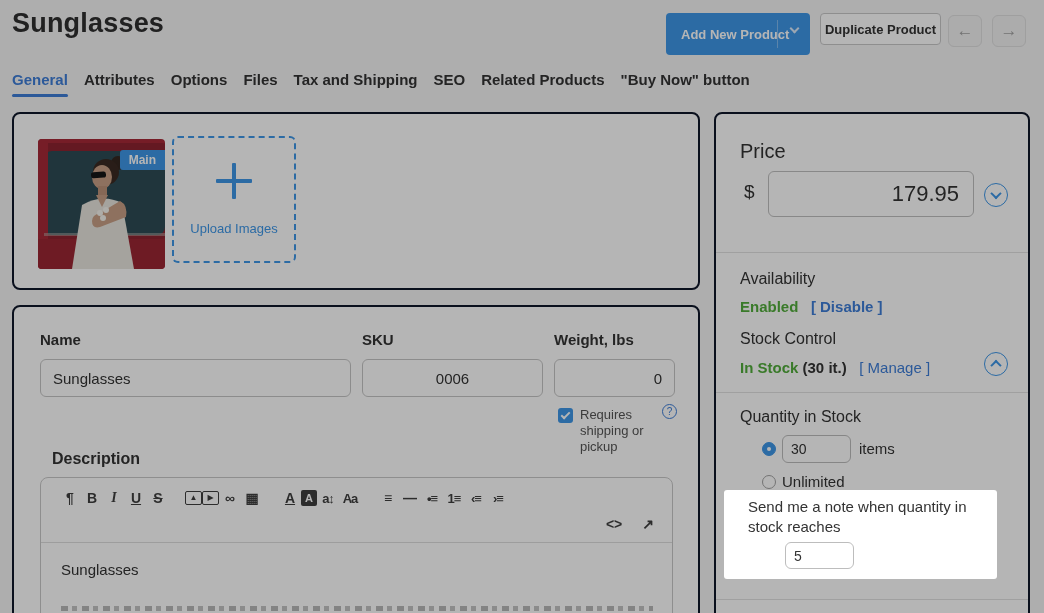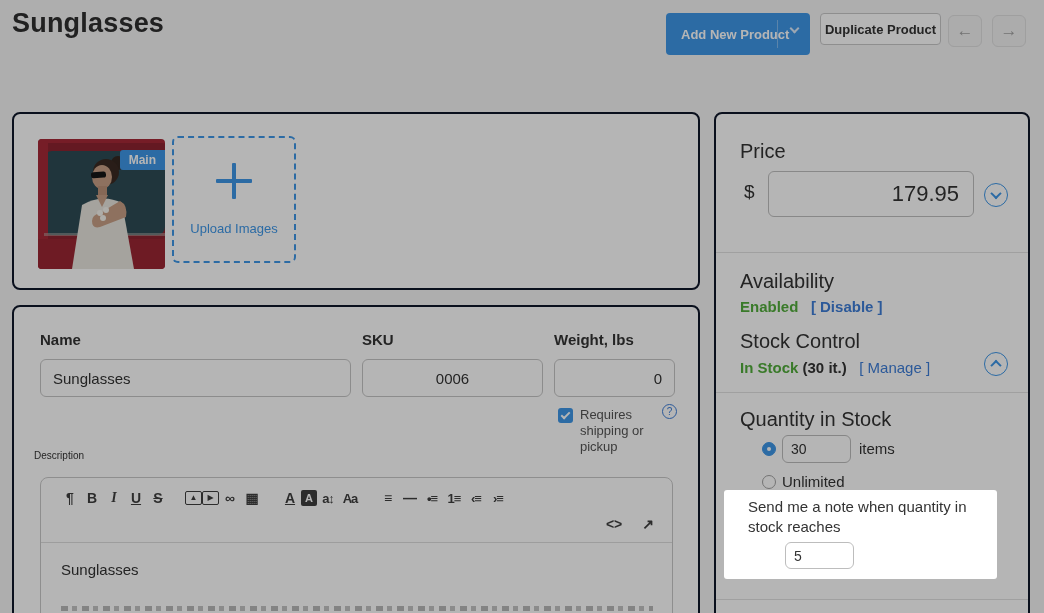--- a/index.html
+++ b/index.html
@@ -44,42 +44,42 @@
   .upload-label{font-size:13px;color:var(--accent);}
 
   
   .f-label{position:absolute;top:24px;font-size:15px;font-weight:700;color:#333;}
   .inp{position:absolute;top:52px;height:38px;border:1px solid #c6c6c6;border-radius:6px;background:#fff;font-size:15px;color:#333;font-family:inherit;padding:0 12px;outline:none;}
   .chkrow{position:absolute;left:544px;top:100px;display:flex;width:112px;}
   .checkbox{width:15px;height:15px;border-radius:3px;background:var(--accent);position:relative;flex:0 0 auto;margin-top:1px;cursor:pointer;}
   .checkbox::after{content:"";position:absolute;left:3px;top:4px;width:7px;height:3px;border-left:2px solid #fff;border-bottom:2px solid #fff;transform:rotate(-45deg);}
   .chk-label{font-size:13px;color:#555;line-height:16px;margin-left:7px;}
   .help{position:absolute;left:648px;top:97px;width:15px;height:15px;border:1px solid var(--link);border-radius:50%;color:var(--link);font-size:10px;line-height:13px;text-align:center;cursor:pointer;}
-  .desc-label{position:absolute;left:20px;top:143px;font-size:10px;font-weight:400;}
+  .desc-label{position:absolute;left:38px;top:143px;font-size:16px;font-weight:700;}
   .editor{position:absolute;left:26px;top:170px;width:633px;height:300px;border:1px solid #c9c9c9;border-radius:8px;background:#fff;}
   .tb1{display:flex;align-items:center;padding:12px 0 2px 18px;}
   .ti{font-size:14px;color:#3f3f3f;width:22px;text-align:center;font-weight:600;cursor:pointer;flex:0 0 auto;}
   .ti.gap{margin-left:16px;}
   .ti.b{font-weight:800;}
   .ti.i{font-style:italic;font-family:"Liberation Serif",serif;}
   .ti.u{text-decoration:underline;}
   .ti.s{text-decoration:line-through;}
   .ti.boxed{border:1.5px solid #3f3f3f;border-radius:2px;font-size:8px;width:17px;height:14px;line-height:12px;font-weight:400;}
   .ti.inv{background:#3f3f3f;color:#fff;font-size:11px;width:16px;height:16px;line-height:16px;border-radius:2px;font-weight:700;}
   .ti.pair{letter-spacing:-1px;font-size:13px;white-space:nowrap;}
   .tb2{display:flex;justify-content:flex-end;align-items:center;gap:20px;padding:8px 18px 10px 0;}
   .tb2 .ti{width:auto;font-size:14px;}
   .tb-divider{border-top:1px solid #ddd;}
   .editor-content{padding:18px 20px;font-size:15px;color:#333;}
   .partial-line{position:absolute;left:20px;top:128px;width:592px;height:5px;overflow:hidden;
     background:repeating-linear-gradient(90deg,#b9b9b9 0 7px,transparent 7px 11px,#c4c4c4 11px 16px,transparent 16px 21px);}
 
   
   .sect-h{position:absolute;left:24px;font-size:20px;color:#333;}
-  .lbl16{position:absolute;left:24px;font-size:20px;color:#333;}
+  .lbl16{position:absolute;left:24px;font-size:16px;color:#333;}
   .dollar{position:absolute;left:28px;top:67px;font-size:19px;color:#333;}
   .price-input{position:absolute;left:52px;top:57px;width:206px;height:46px;border:1px solid #c0c0c0;border-radius:6px;background:#fff;font-size:22px;color:#333;text-align:right;padding-right:14px;font-family:inherit;outline:none;}
   .circle-btn{position:absolute;width:24px;height:24px;border:1px solid var(--accent);border-radius:50%;display:flex;align-items:center;justify-content:center;cursor:pointer;background:transparent;}
   .chev{width:8px;height:8px;border-left:2px solid var(--accent);border-bottom:2px solid var(--accent);}
   .chev.down{transform:rotate(-45deg) translate(1px,-1px);}
   .chev.up{transform:rotate(135deg) translate(1px,-1px);}
   .hdiv{position:absolute;left:0;right:0;border-top:1px solid #e2e2e2;}
   .val-line{position:absolute;left:24px;font-size:15px;}
   .green-b{color:var(--green);font-weight:700;}
   .dark-b{color:#333;font-weight:700;}
@@ -114,20 +114,30 @@
   <div class="btn btn-dup">
     <span>Duplicate Product</span>
   </div>
   <div class="btn-nav btn-prev">
     <span>←</span>
   </div>
   <div class="btn-nav btn-next">
     <span>→</span>
   </div>
 
+  <div class="tabs">
+      <span class="tab active">General</span>
+      <span class="tab">Attributes</span>
+      <span class="tab">Options</span>
+      <span class="tab">Files</span>
+      <span class="tab">Tax and Shipping</span>
+      <span class="tab">SEO</span>
+      <span class="tab">Related Products</span>
+      <span class="tab">"Buy Now" button</span>
+    </div>
 
   <div class="card card-images">
     <div class="photo">
       <svg width="127" height="130" viewBox="0 0 127 130" xmlns="http://www.w3.org/2000/svg">
         <rect width="127" height="130" fill="#a62a38"></rect>
         <rect x="-6" y="4" width="140" height="96" rx="10" fill="#8e2430"></rect>
         <rect x="6" y="12" width="121" height="84" rx="8" fill="#2e4b55"></rect>
         <rect x="0" y="0" width="10" height="130" fill="#a62a38"></rect>
         <rect x="0" y="100" width="127" height="30" fill="#9c2733"></rect>
         <rect x="6" y="94" width="121" height="3" fill="#b8b3ac" opacity="0.5"></rect>

